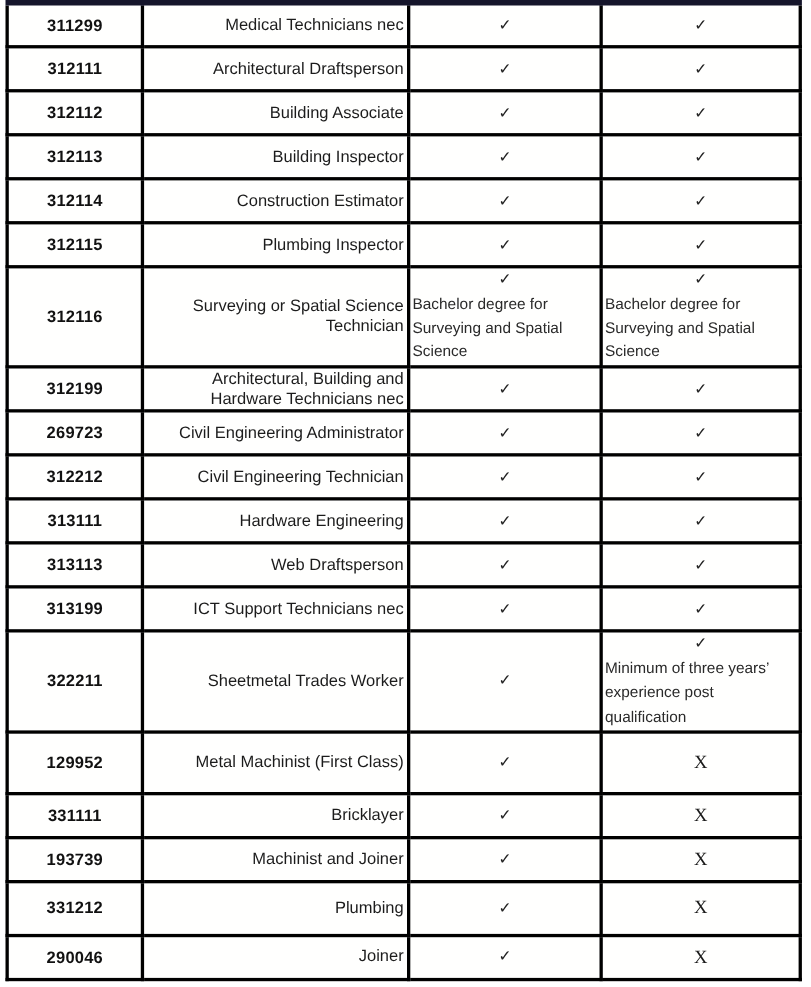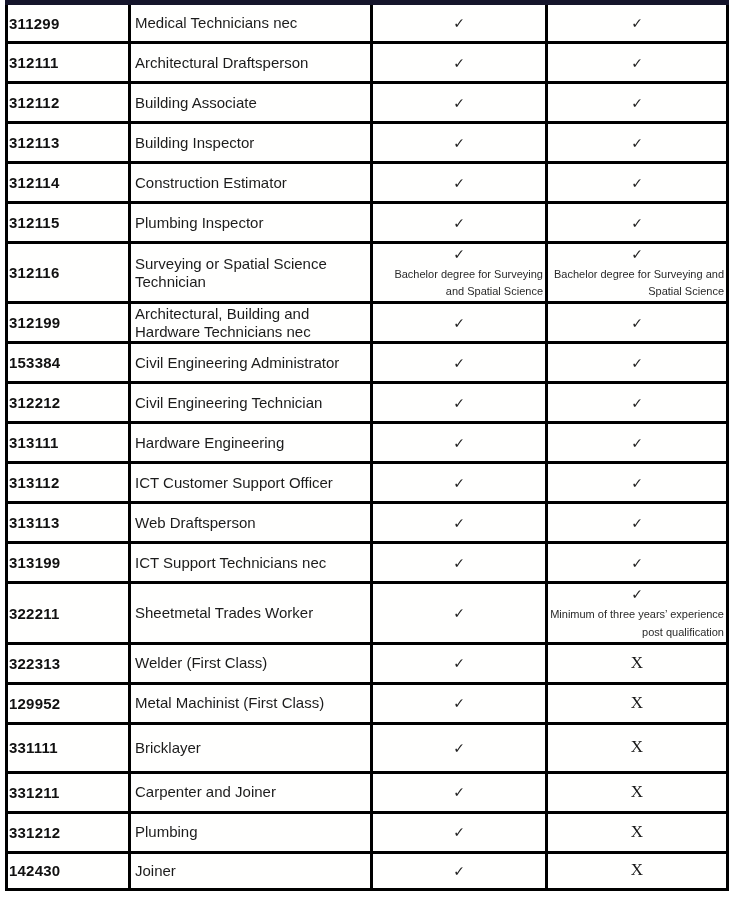--- a/index.html
+++ b/index.html
@@ -32,54 +32,55 @@
     vertical-align: middle;
     background: #fffffe;
     overflow: hidden;
   }
   tbody tr { height: 40px; }
   tbody tr:nth-child(7)  { height: 56px; }  
   tbody tr:nth-child(15) { height: 56px; }  
   tbody tr:nth-child(18) { height: 49px; }  
   tbody tr:nth-child(21) { height: 37px; }  
   td.code-cell {
+    text-align: center;
     font-weight: bold;
     font-size: 15px;
     color: #111111;
     letter-spacing: 0.2px;
   }
   td.name-cell {
     font-size: 15px;
     color: #1c1c1c;
     padding: 1px 3px 1px 4px;
     line-height: 1.18;
-    text-align: left;
+    text-align: right;
   }
   td.mark-cell { text-align: center; padding: 1px 2px; }
   .check-mark {
     font-family: "DejaVu Sans", sans-serif;
     font-size: 14px;
     color: #222222;
     line-height: 1.1;
     display: inline-block;
   }
   .cross-mark {
     font-family: "Liberation Serif", serif;
     font-size: 17px;
     color: #1a1a1a;
     line-height: 1.1;
     display: inline-block;
   }
   .mark-note {
     display: block;
-    font-size: 11px;
+    font-size: 14px;
     color: #2a2a2a;
     line-height: 1.55;
     margin-top: 3px;
-    text-align: right;
+    text-align: left;
   }
 </style>
 </head>
 <body>
 
 <div class="page">
   <table class="occupation-table">
     <colgroup>
       <col class="c1">
         <col class="c2">
@@ -218,21 +219,21 @@
       
     </td>
     <td class="mark-cell">
       <span class="check-mark">✓</span>
       
     </td>
   </tr>
 
   <tr>
     <td class="code-cell">
-      <span>153384</span>
+      <span>269723</span>
     </td>
     <td class="name-cell">
       <span>Civil Engineering Administrator</span>
     </td>
     <td class="mark-cell">
       <span class="check-mark">✓</span>
       
     </td>
     <td class="mark-cell">
       <span class="check-mark">✓</span>
@@ -267,36 +268,20 @@
     <td class="mark-cell">
       <span class="check-mark">✓</span>
       
     </td>
     <td class="mark-cell">
       <span class="check-mark">✓</span>
       
     </td>
   </tr>
 
-  <tr>
-    <td class="code-cell">
-      <span>313112</span>
-    </td>
-    <td class="name-cell">
-      <span>ICT Customer Support Officer</span>
-    </td>
-    <td class="mark-cell">
-      <span class="check-mark">✓</span>
-      
-    </td>
-    <td class="mark-cell">
-      <span class="check-mark">✓</span>
-      
-    </td>
-  </tr>
 
   <tr>
     <td class="code-cell">
       <span>313113</span>
     </td>
     <td class="name-cell">
       <span>Web Draftsperson</span>
     </td>
     <td class="mark-cell">
       <span class="check-mark">✓</span>
@@ -335,108 +320,92 @@
     <td class="mark-cell">
       <span class="check-mark">✓</span>
       
     </td>
     <td class="mark-cell">
       <span class="check-mark">✓</span>
       <span class="mark-note">Minimum of three years’ experience post qualification</span>
     </td>
   </tr>
 
-  <tr>
-    <td class="code-cell">
-      <span>322313</span>
-    </td>
-    <td class="name-cell">
-      <span>Welder (First Class)</span>
+
+  <tr>
+    <td class="code-cell">
+      <span>129952</span>
+    </td>
+    <td class="name-cell">
+      <span>Metal Machinist (First Class)</span>
     </td>
     <td class="mark-cell">
       <span class="check-mark">✓</span>
       
     </td>
     <td class="mark-cell">
       <span class="cross-mark">X</span>
       
     </td>
   </tr>
 
   <tr>
     <td class="code-cell">
-      <span>129952</span>
-    </td>
-    <td class="name-cell">
-      <span>Metal Machinist (First Class)</span>
+      <span>331111</span>
+    </td>
+    <td class="name-cell">
+      <span>Bricklayer</span>
     </td>
     <td class="mark-cell">
       <span class="check-mark">✓</span>
       
     </td>
     <td class="mark-cell">
       <span class="cross-mark">X</span>
       
     </td>
   </tr>
 
   <tr>
     <td class="code-cell">
-      <span>331111</span>
-    </td>
-    <td class="name-cell">
-      <span>Bricklayer</span>
+      <span>193739</span>
+    </td>
+    <td class="name-cell">
+      <span>Machinist and Joiner</span>
     </td>
     <td class="mark-cell">
       <span class="check-mark">✓</span>
       
     </td>
     <td class="mark-cell">
       <span class="cross-mark">X</span>
       
     </td>
   </tr>
 
   <tr>
     <td class="code-cell">
-      <span>331211</span>
-    </td>
-    <td class="name-cell">
-      <span>Carpenter and Joiner</span>
+      <span>331212</span>
+    </td>
+    <td class="name-cell">
+      <span>Plumbing</span>
     </td>
     <td class="mark-cell">
       <span class="check-mark">✓</span>
       
     </td>
     <td class="mark-cell">
       <span class="cross-mark">X</span>
       
     </td>
   </tr>
 
   <tr>
     <td class="code-cell">
-      <span>331212</span>
-    </td>
-    <td class="name-cell">
-      <span>Plumbing</span>
-    </td>
-    <td class="mark-cell">
-      <span class="check-mark">✓</span>
-      
-    </td>
-    <td class="mark-cell">
-      <span class="cross-mark">X</span>
-      
-    </td>
-  </tr>
-
-  <tr>
-    <td class="code-cell">
-      <span>142430</span>
+      <span>290046</span>
     </td>
     <td class="name-cell">
       <span>Joiner</span>
     </td>
     <td class="mark-cell">
       <span class="check-mark">✓</span>
       
     </td>
     <td class="mark-cell">
       <span class="cross-mark">X</span>

